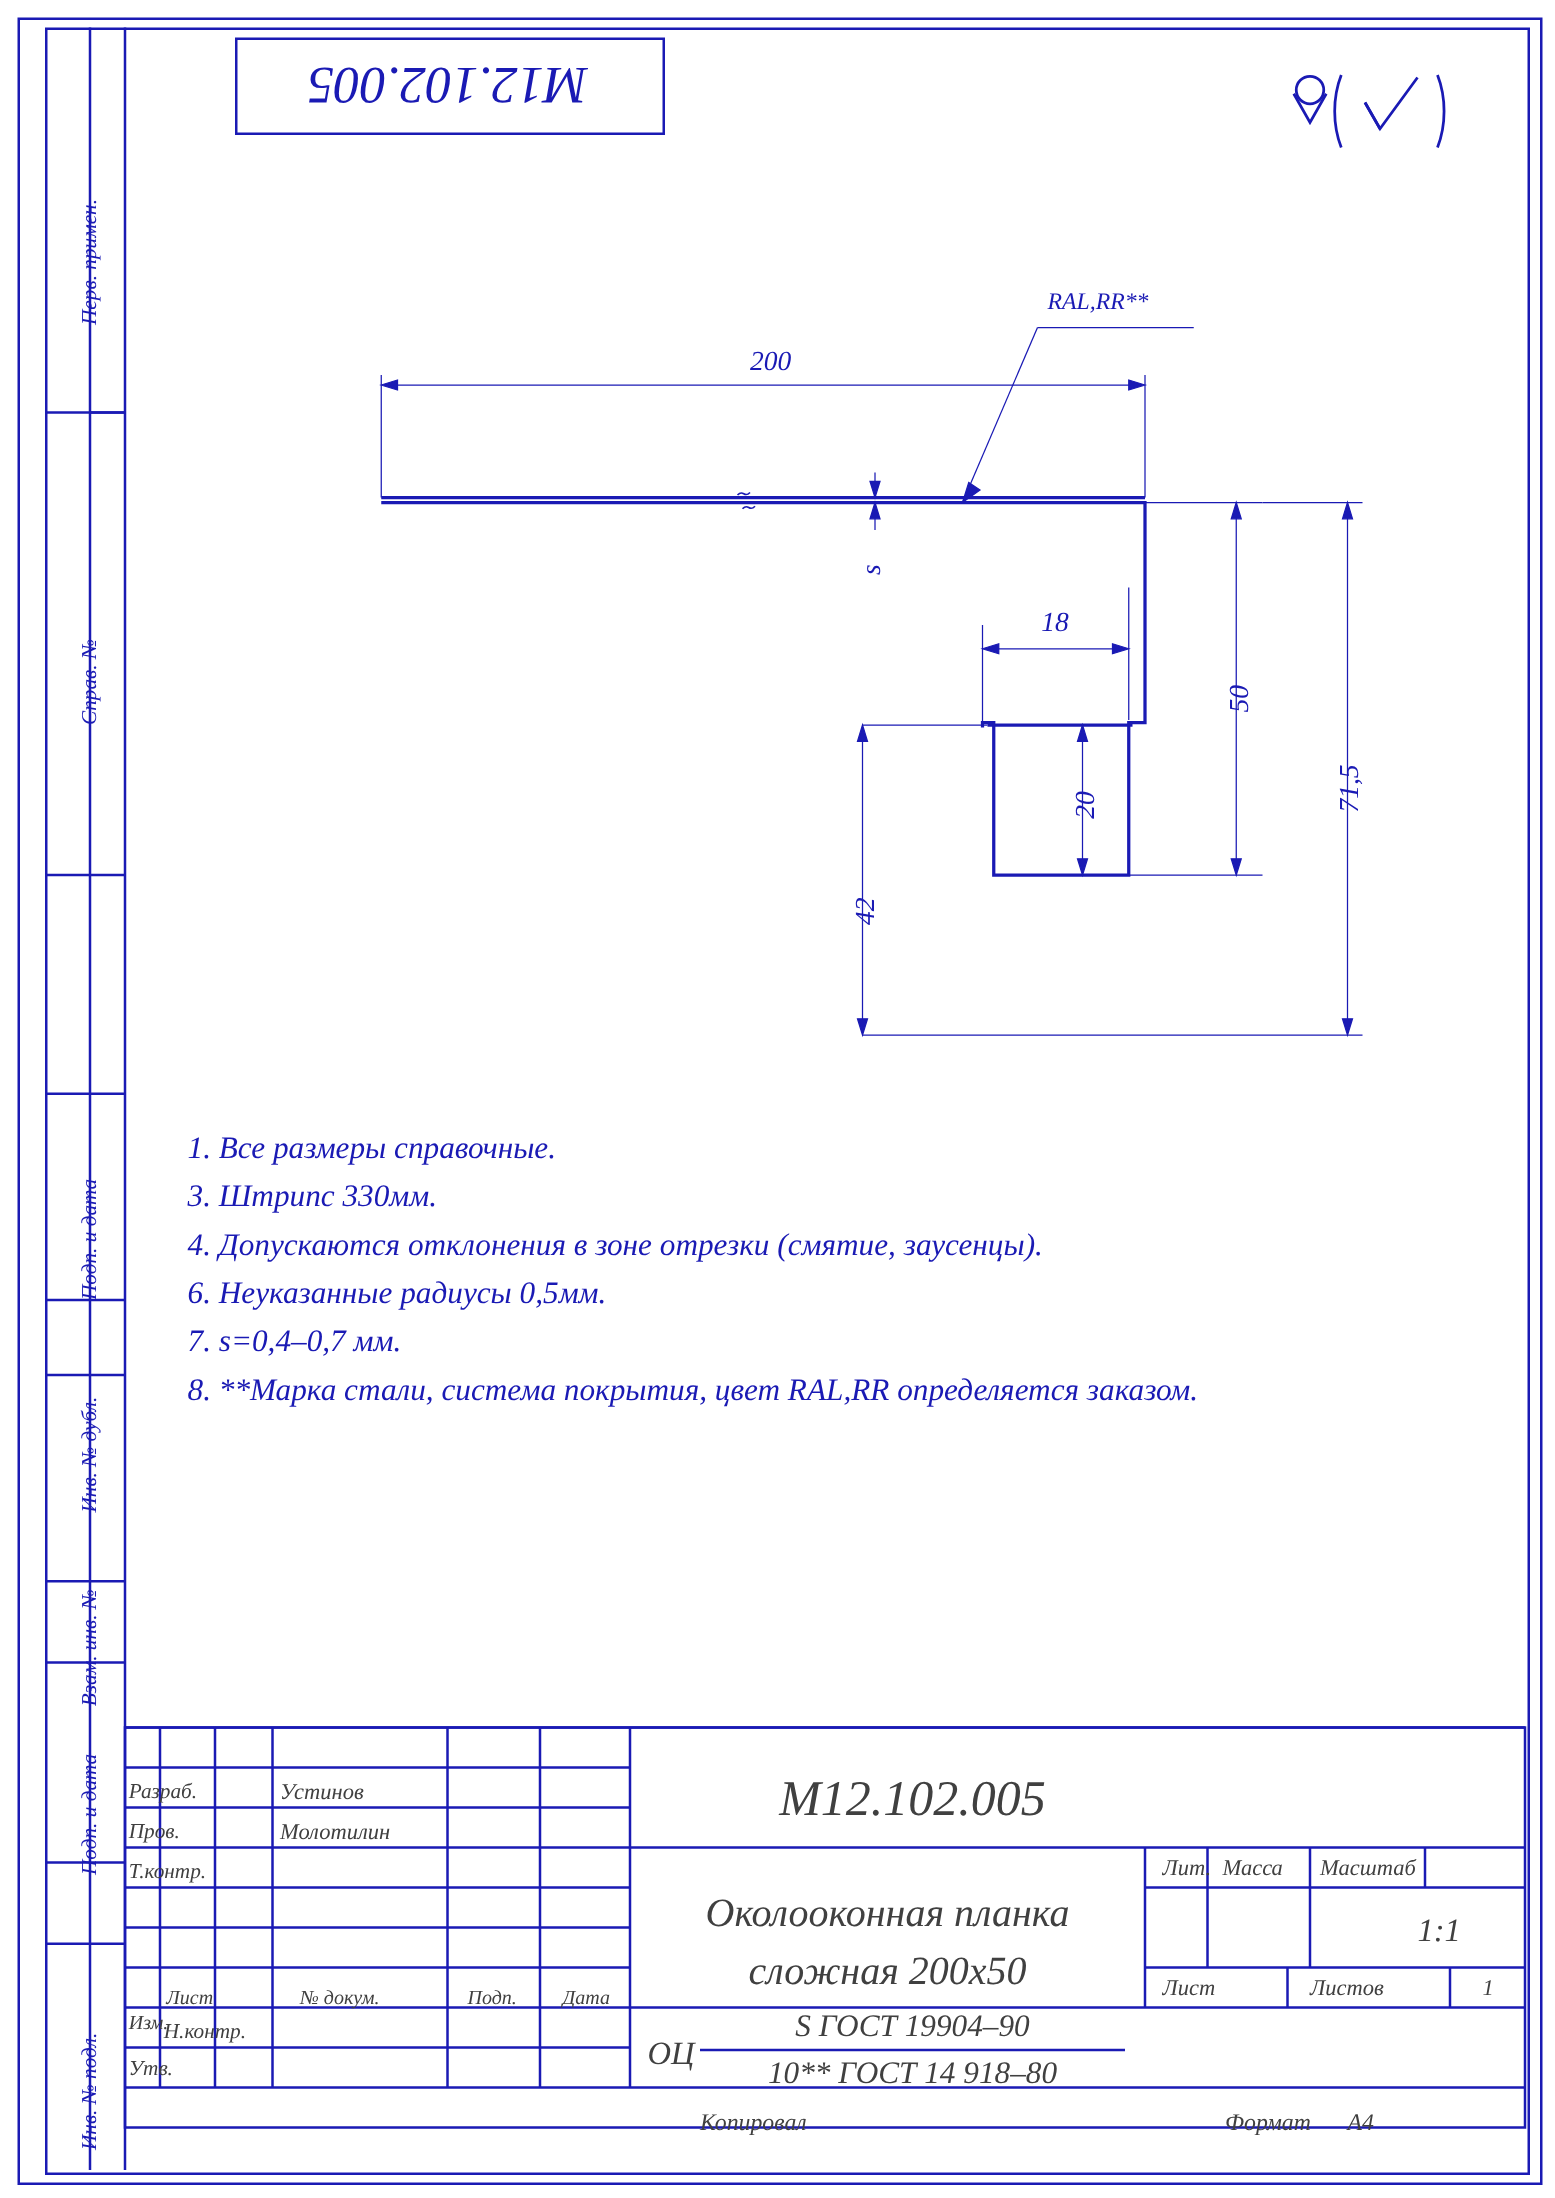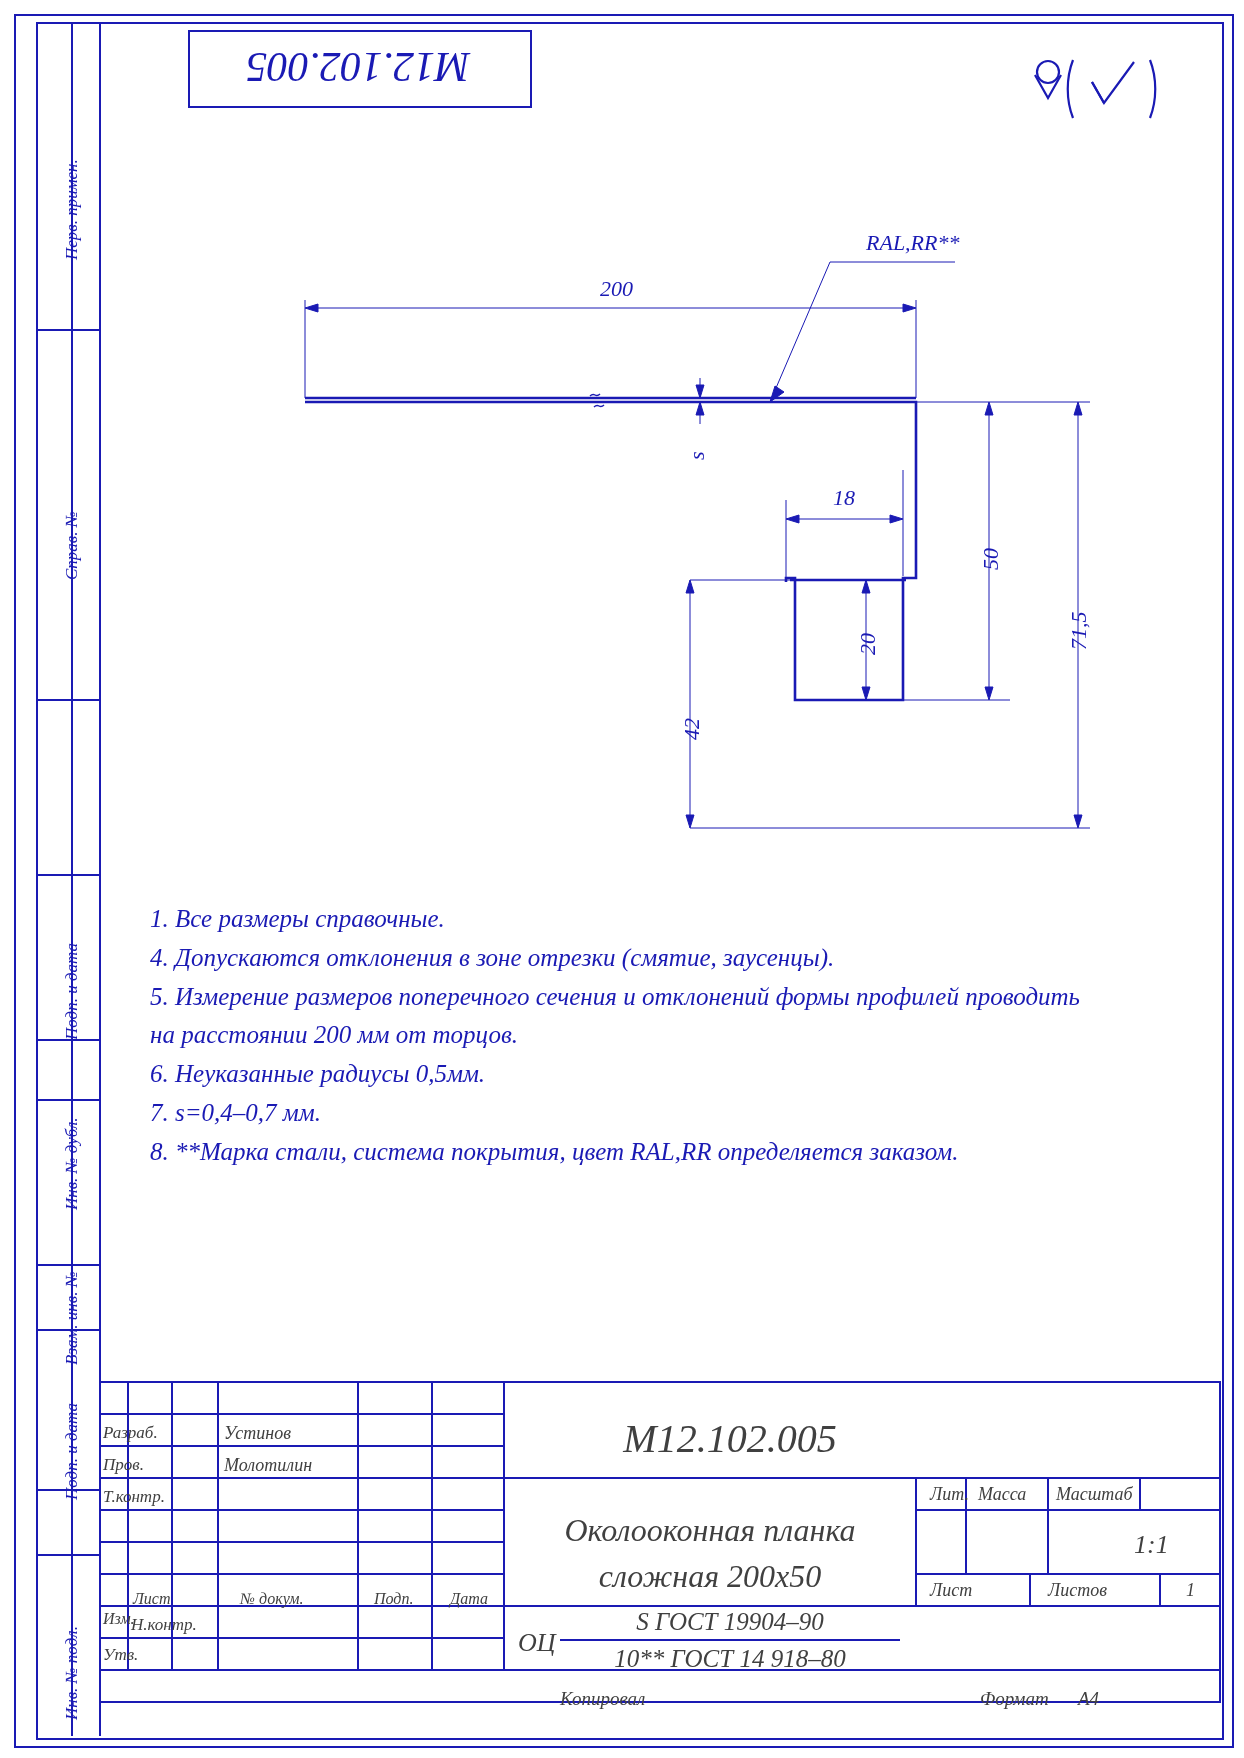--- a/index.html
+++ b/index.html
@@ -194,26 +194,26 @@
     </g>
   </svg>
 
   <div class="txt dim" style="left:600px; top:278px; font-size:22px;">200</div>
   <div class="txt dim" style="left:686px; top:460px; font-size:22px; transform-origin:0 0; transform:rotate(-90deg);">s</div>
   <div class="txt dim" style="left:833px; top:487px; font-size:22px;">18</div>
   <div class="txt dim" style="left:980px; top:570px; font-size:22px; transform-origin:0 0; transform:rotate(-90deg);">50</div>
   <div class="txt dim" style="left:1068px; top:650px; font-size:22px; transform-origin:0 0; transform:rotate(-90deg);">71,5</div>
   <div class="txt dim" style="left:681px; top:740px; font-size:22px; transform-origin:0 0; transform:rotate(-90deg);">42</div>
   <div class="txt dim" style="left:857px; top:655px; font-size:22px; transform-origin:0 0; transform:rotate(-90deg);">20</div>
-  <div class="txt" style="left:866px; top:232px; font-size:22px;font-family:Liberation Serif, serif;">RAL,RR**</div>
+  <div class="txt" style="left:838px; top:232px; font-size:19px;font-family:Liberation Serif, serif;">RAL,RR**</div>
 
   <div class="notes">
     <span class="note-row">1.  Все размеры справочные.</span>
+    <span class="note-row">3.  Штрипс 330мм.</span>
     <span class="note-row">4.  Допускаются отклонения в зоне отрезки (смятие, заусенцы).</span>
-    <span class="note-row" style="text-align:justify; display:block;">5. Измерение  размеров  поперечного  сечения  и  отклонений  формы профилей проводить на расстоянии 200 мм от торцов.</span>
     <span class="note-row">6.  Неуказанные радиусы 0,5мм.</span>
     <span class="note-row">7.  s=0,4–0,7 мм.</span>
     <span class="note-row" style="text-align:justify; display:block;">8.  **Марка  стали,  система  покрытия,  цвет  RAL,RR  определяется заказом.</span>
   </div>
 
   <svg width="1244" height="1758">
     <g stroke="#1a1ab4" stroke-width="2" fill="none">
 
       <rect x="100" y="1382" width="1120" height="320"></rect>
 

